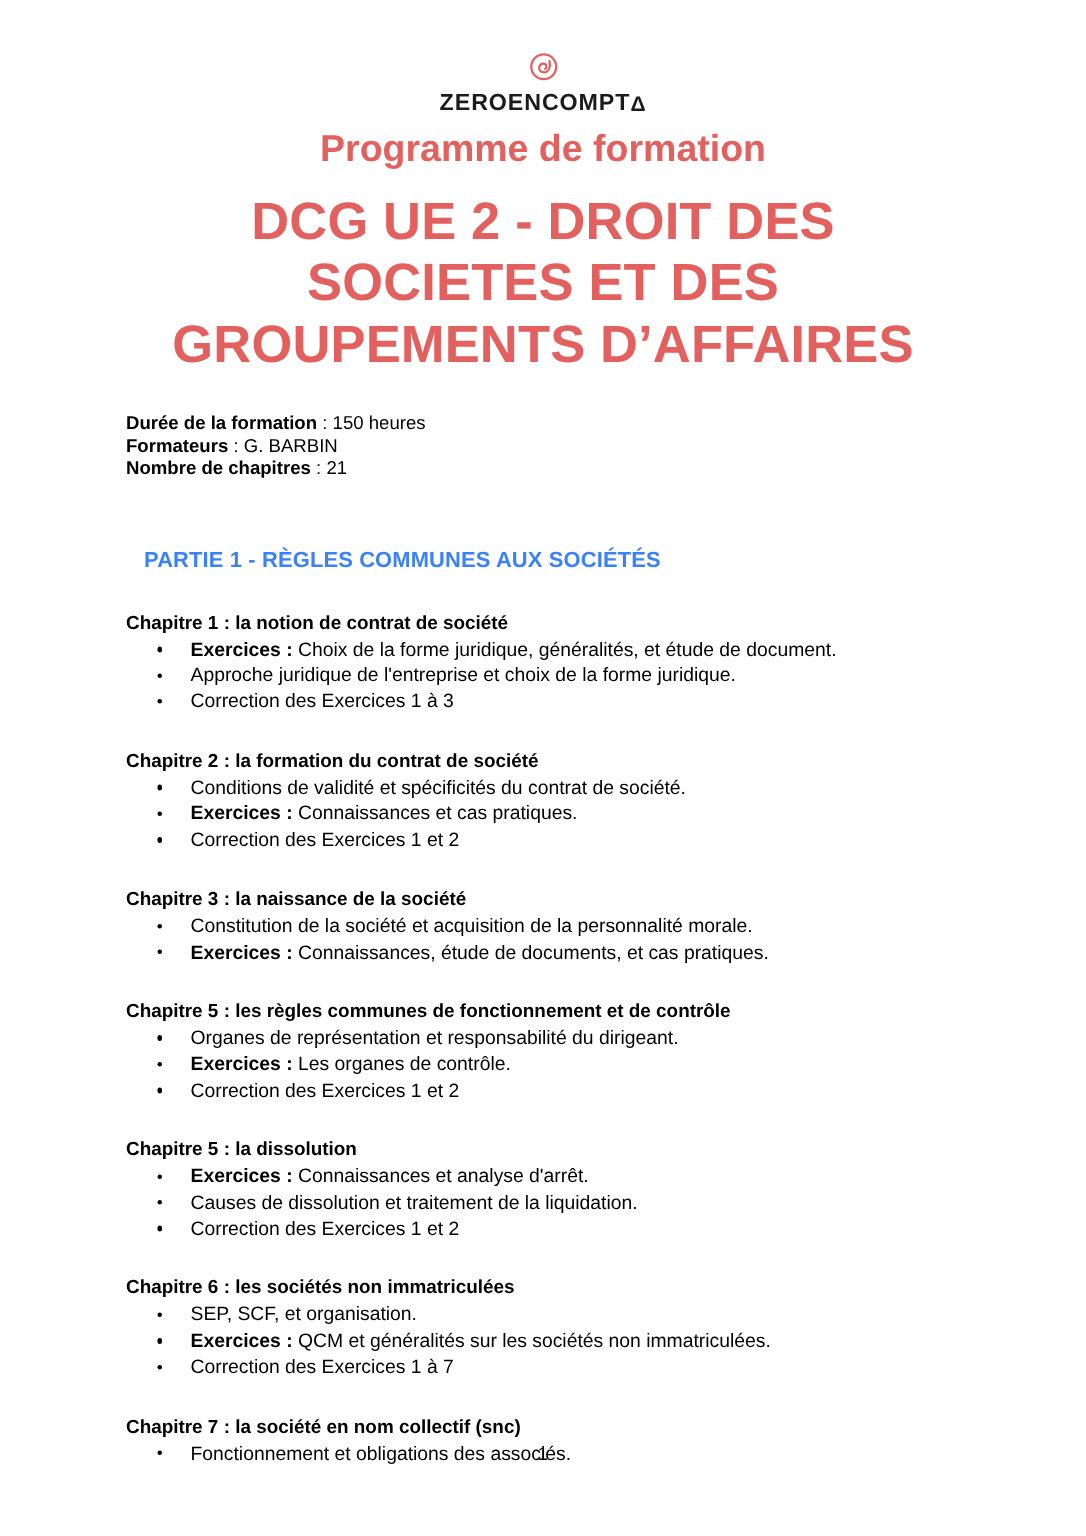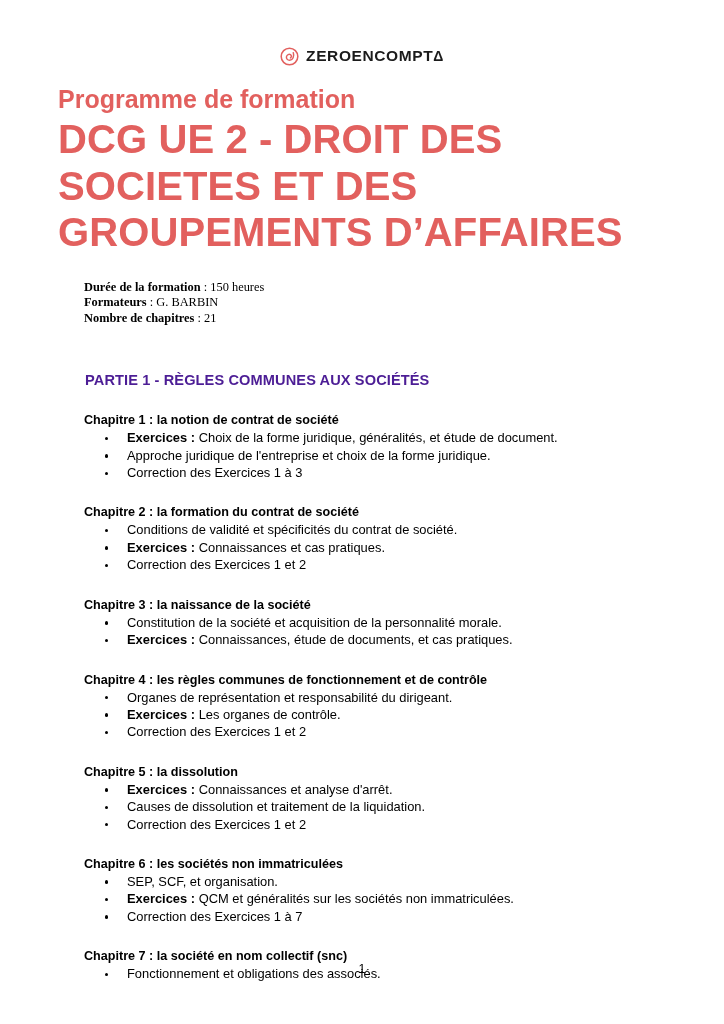--- a/index.html
+++ b/index.html
@@ -23,20 +23,21 @@
   }
 
   
   .logo-bar {
     display: flex;
     align-items: center;
     justify-content: center;
     gap: 7px;
     padding-top: 44px;
     height: 24px;
+    flex-direction: column;
   }
   .logo-mark {
     width: 19px;
     height: 19px;
     display: block;
     flex: 0 0 auto;
   }
   .logo-word {
     font-family: "Liberation Sans", sans-serif;
     font-size: 15.5px;
@@ -51,57 +52,58 @@
   .logo-delta {
     font-size: 14px;
     font-weight: 700;
     line-height: 1;
     position: relative;
     top: 0px;
   }
 
   
   .title-block {
+    text-align: center;
     margin-top: 17px;
     padding: 0 58px;
   }
   .title-sub {
     font-size: 25px;
     font-weight: 700;
     color: #e2605e;
     line-height: 1.15;
     margin: 0;
   }
   .title-main {
-    font-size: 40px;
+    font-size: 35px;
     font-weight: 700;
     color: #e2605e;
     line-height: 1.17;
-    margin: 2px 0 0 0;
+    margin: 14px 0 0 0;
     letter-spacing: 0.1px;
   }
 
   
   .content {
     padding: 0 84px 0 84px;
     margin-top: 24px;
   }
   .meta {
     font-size: 12.4px;
     line-height: 15.2px;
     color: #000;
   }
-  .meta-row { white-space: nowrap; font-family: Liberation Serif, serif; }
+  .meta-row { white-space: nowrap; }
   .meta-label { font-weight: 700; }
 
   .part-heading {
     font-size: 14.6px;
     font-weight: 700;
-    color: #4c1d95;
-    margin: 1px;
+    color: #3b82f6;
+    margin: 12px;
     line-height: 1.2;
     letter-spacing: 0.1px;
   }
   .part-1 { margin-top: 46px; }
   .part-2 { margin-top: 47px; }
 
   .chapter { margin-top: 23px; }
   .chapter:first-of-type { margin-top: 25px; }
   .chapter-title {
     font-size: 12.6px;
@@ -196,21 +198,21 @@
           </ul>
         </div>
         <div class="chapter">
           <div class="chapter-title">Chapitre 3 : la naissance de la société</div>
           <ul class="bullets">
             <li><span>Constitution de la société et acquisition de la personnalité morale.</span></li>
             <li><span class="b">Exercices :</span><span> Connaissances, étude de documents, et cas pratiques.</span></li>
           </ul>
         </div>
         <div class="chapter">
-          <div class="chapter-title">Chapitre 4 : les règles communes de fonctionnement et de contrôle</div>
+          <div class="chapter-title">Chapitre 5 : les règles communes de fonctionnement et de contrôle</div>
           <ul class="bullets">
             <li><span>Organes de représentation et responsabilité du dirigeant.</span></li>
             <li><span class="b">Exercices :</span><span> Les organes de contrôle.</span></li>
             <li><span>Correction des Exercices 1 et 2</span></li>
           </ul>
         </div>
         <div class="chapter">
           <div class="chapter-title">Chapitre 5 : la dissolution</div>
           <ul class="bullets">
             <li><span class="b">Exercices :</span><span> Connaissances et analyse d'arrêt.</span></li>

